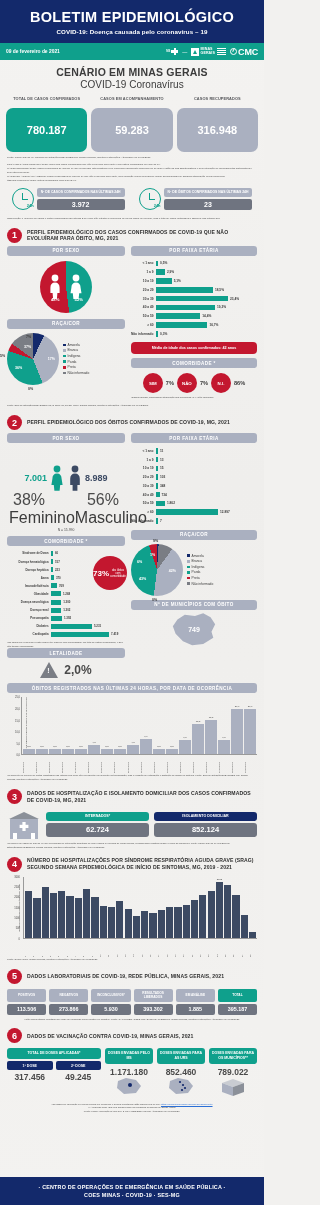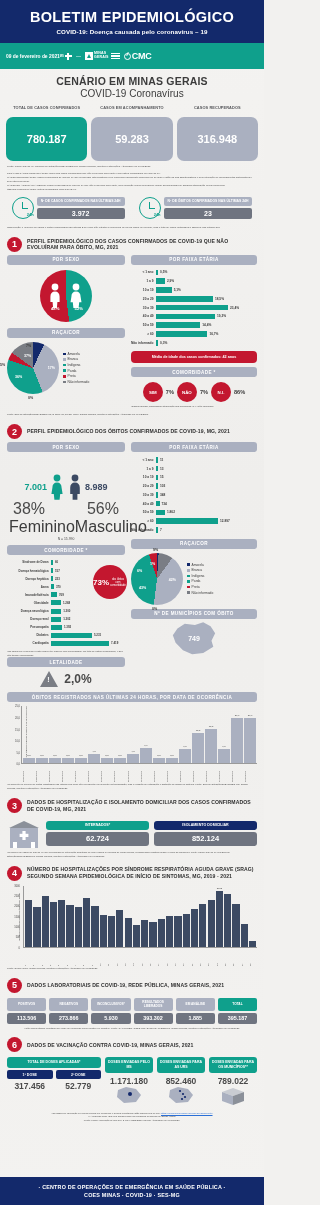--- a/index.html
+++ b/index.html
@@ -10,22 +10,22 @@
     color: #4a4a4a;
   }
   .page { width: 264px; height: 1205px; position: relative; background:
      linear-gradient(180deg,#f4f3f1 0%,#efeeec 40%,#f3f2f0 100%); }
 
   
   .hdr { background: #13296b; padding: 9px 0 8px; text-align: center; }
   .hdr h1 { color:#fff; font-size: 14.5px; font-weight: 700; letter-spacing: .3px; }
   .hdr h2 { color:#fff; font-size: 6.2px; font-weight: 600; margin-top: 3px; letter-spacing:.1px;}
 
-  .bar { background:#0fa08c; height: 26px; display:flex; align-items:center;
-         padding: 0 6px; }
+  .bar { background:#0fa08c; height: 17px; display:flex; align-items:center;
+         justify-content:space-between; padding: 0 6px; }
   .bar .date { color:#fff; font-size:4.9px; font-weight:700; }
   .logos { display:flex; align-items:center; gap:4px; }
   .logo-ms { display:flex; align-items:center; gap:1px; }
   .logo-ms .ms-txt { color:#fff; font-size:2.7px; font-weight:700; }
   .cross { position:relative; width:7px; height:7px; }
   .cross:before,.cross:after{content:"";position:absolute;background:#fff;}
   .cross:before{left:2.4px;top:0;width:2.2px;height:7px;}
   .cross:after{top:2.4px;left:0;height:2.2px;width:7px;}
   .dash { color:#fff; font-size:5px; }
   .mg-logo { display:flex; align-items:center; gap:1.2px; }
@@ -858,21 +858,21 @@
   </div>
   <div class="vac">
     <div class="vbox" style="width:94px">
       <div class="vcap">TOTAL DE DOSES APLICADAS*</div>
       <div class="vsub">
         <div>1ª DOSE</div>
         <div>2ª DOSE</div>
       </div>
       <div class="vnums">
         <div>317.456</div>
-        <div>52.779</div>
+        <div>49.245</div>
       </div>
     </div>
     <div class="vbox" style="flex:1">
       <div class="vcap">DOSES ENVIADAS PELO MS</div>
       <div class="vbig">1.171.180</div>
       <svg width="30" height="18" viewBox="0 0 30 18">
         <path d="M4 4 L12 1 L22 3 L27 9 L22 16 L10 17 L3 11 Z" fill="#aab0c0"></path>
         <circle cx="16" cy="8" r="2" fill="#13296b"></circle>
       </svg>
     </div>

